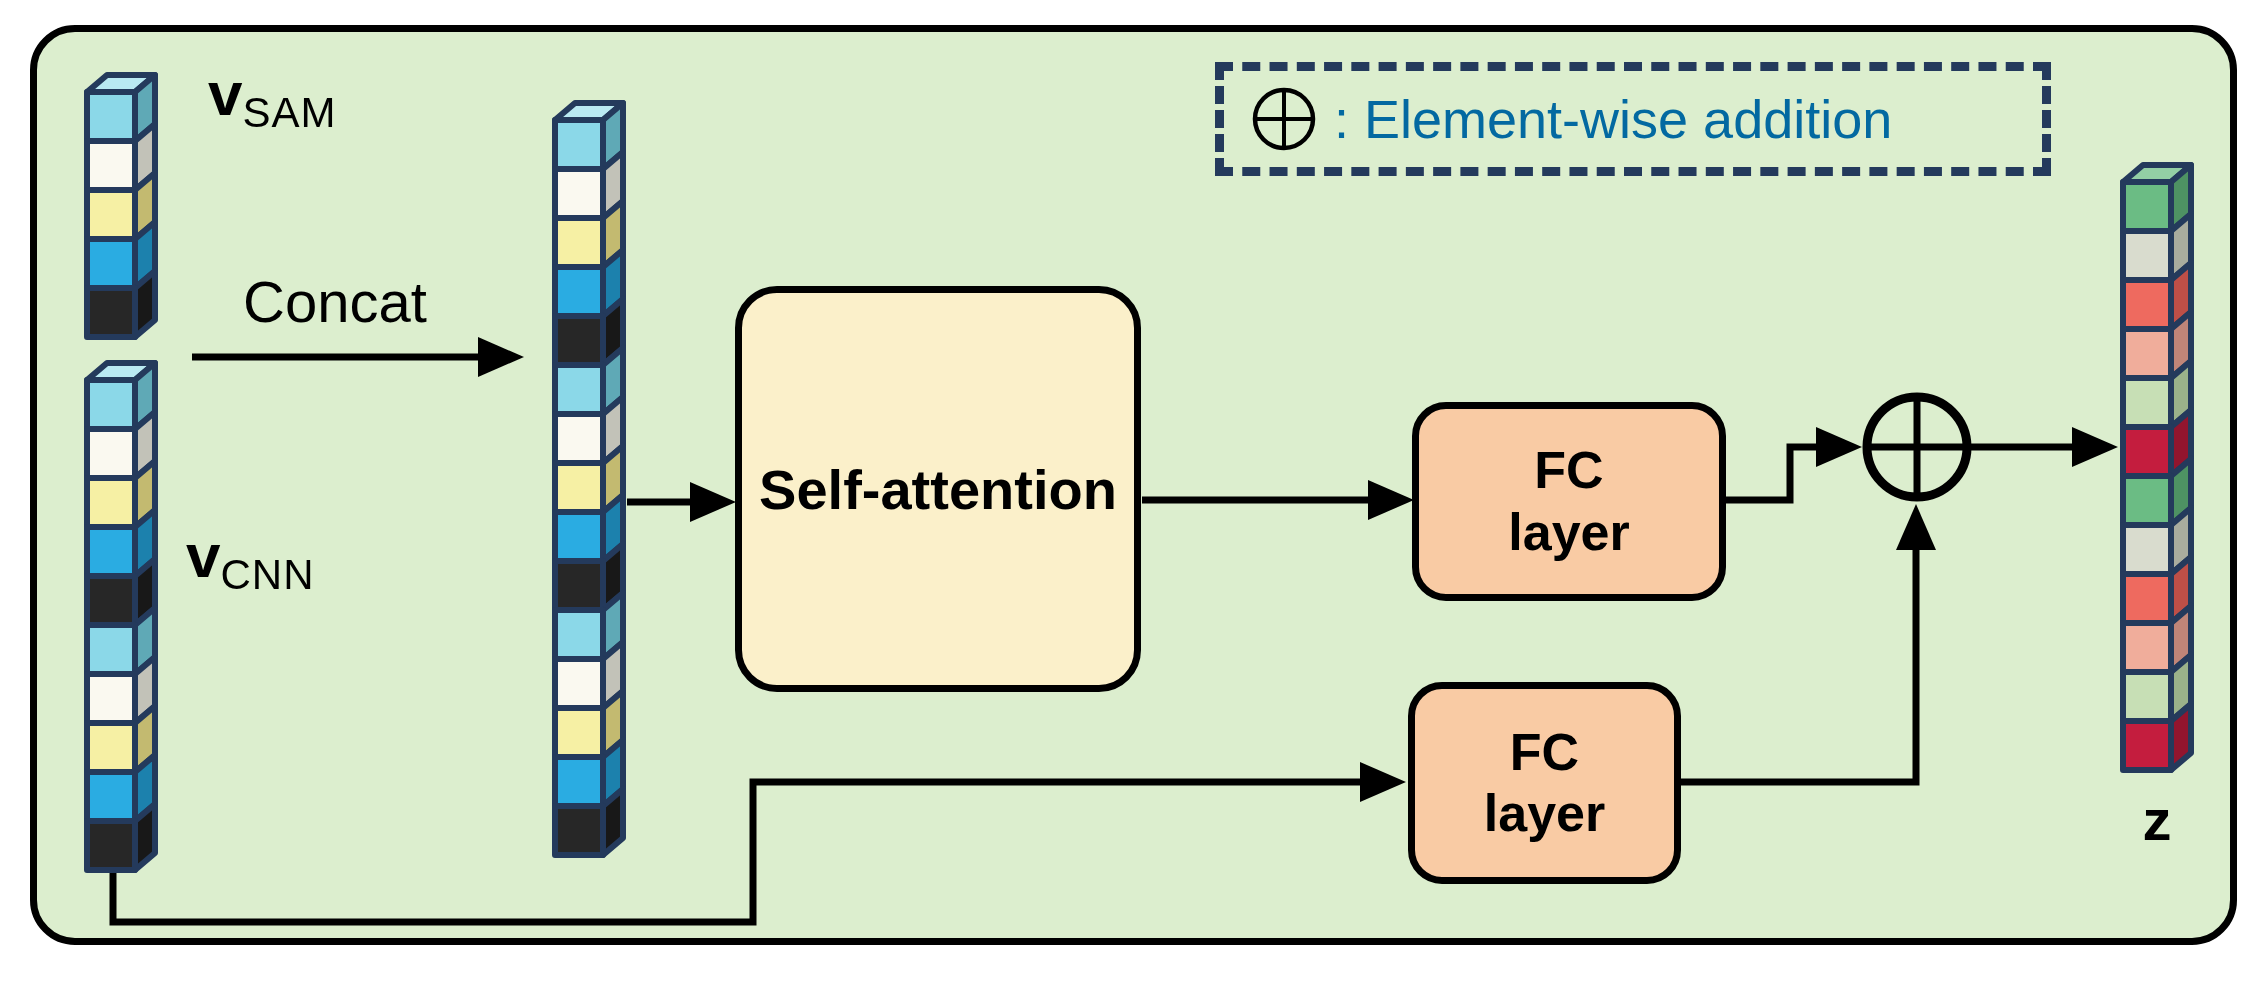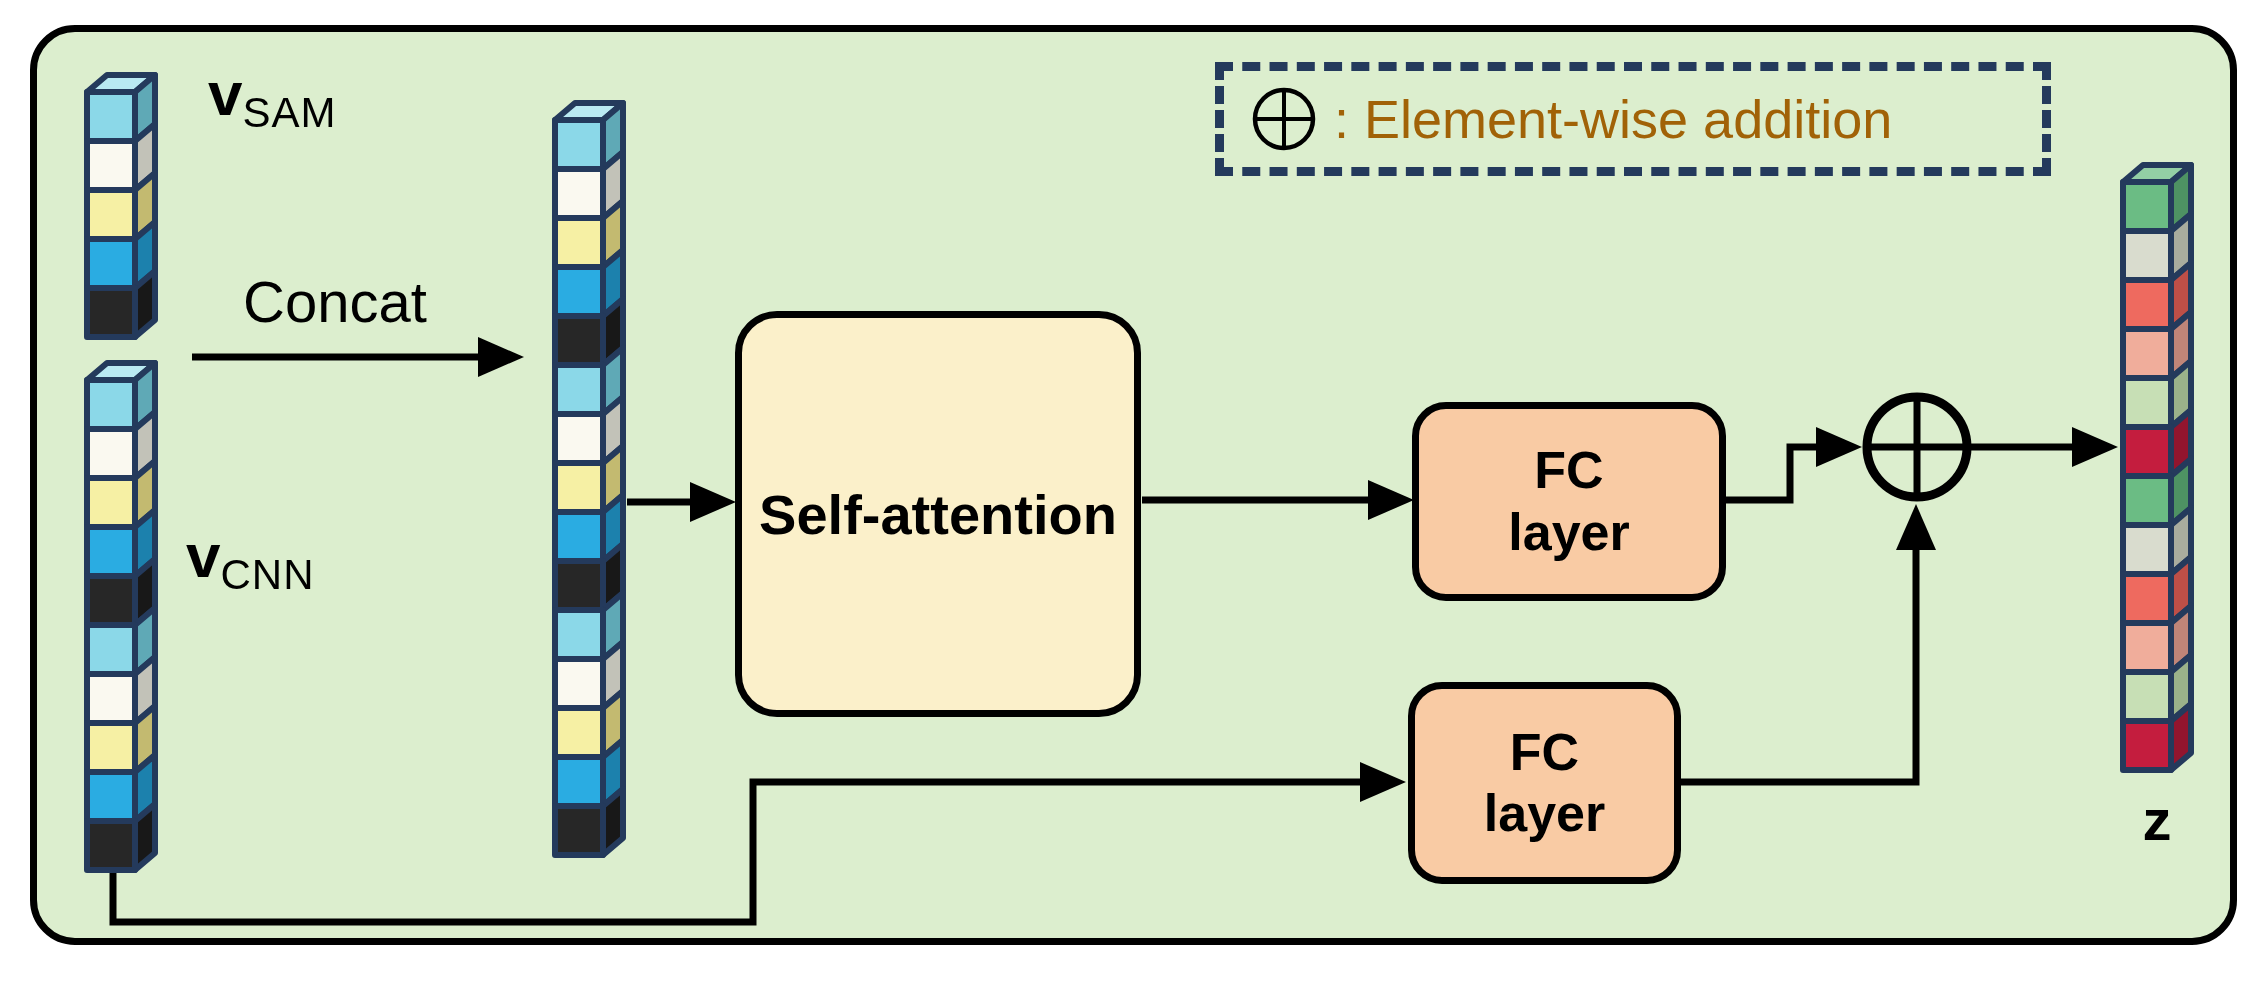--- a/index.html
+++ b/index.html
@@ -54,21 +54,21 @@
     box-sizing: border-box;
     display: flex;
     flex-direction: column;
     align-items: center;
     justify-content: center;
     text-align: center;
     color: #000;
     font-weight: bold;
   }
   #box-self-attention {
-    left: 735px; top: 311px; width: 406px; height: 406px;
+    left: 735px; top: 286px; width: 406px; height: 406px;
     border-radius: 42px; font-size: 56px;
   }
   #box-fc-top {
     left: 1412px; top: 402px; width: 314px; height: 199px;
     border-radius: 34px; font-size: 52px; line-height: 1.18;
   }
   #box-fc-bottom {
     left: 1408px; top: 682px; width: 273px; height: 202px;
     border-radius: 34px; font-size: 52px; line-height: 1.18;
   }
@@ -77,21 +77,21 @@
     position: absolute;
     left: 1215px; top: 62px;
     width: 836px; height: 114px;
     border: 9px dashed #243A5C;
     box-sizing: border-box;
     display: flex;
     align-items: center;
     padding-left: 26px;
     gap: 16px;
   }
-  .legend-text { font-size: 54px; color: #a16207; }
+  .legend-text { font-size: 54px; color: #0369a1; }
 </style>
 </head>
 <body style="background: rgb(255, 255, 255);">
 
 <div id="canvas">
 
   <div class="frame" style="background: rgb(220, 238, 206);"></div>
 
   <svg id="connectors" width="2267" height="982" viewBox="0 0 2267 982">
       <polyline points="192,357 482,357" fill="none" stroke="#000000" stroke-width="7"></polyline>

